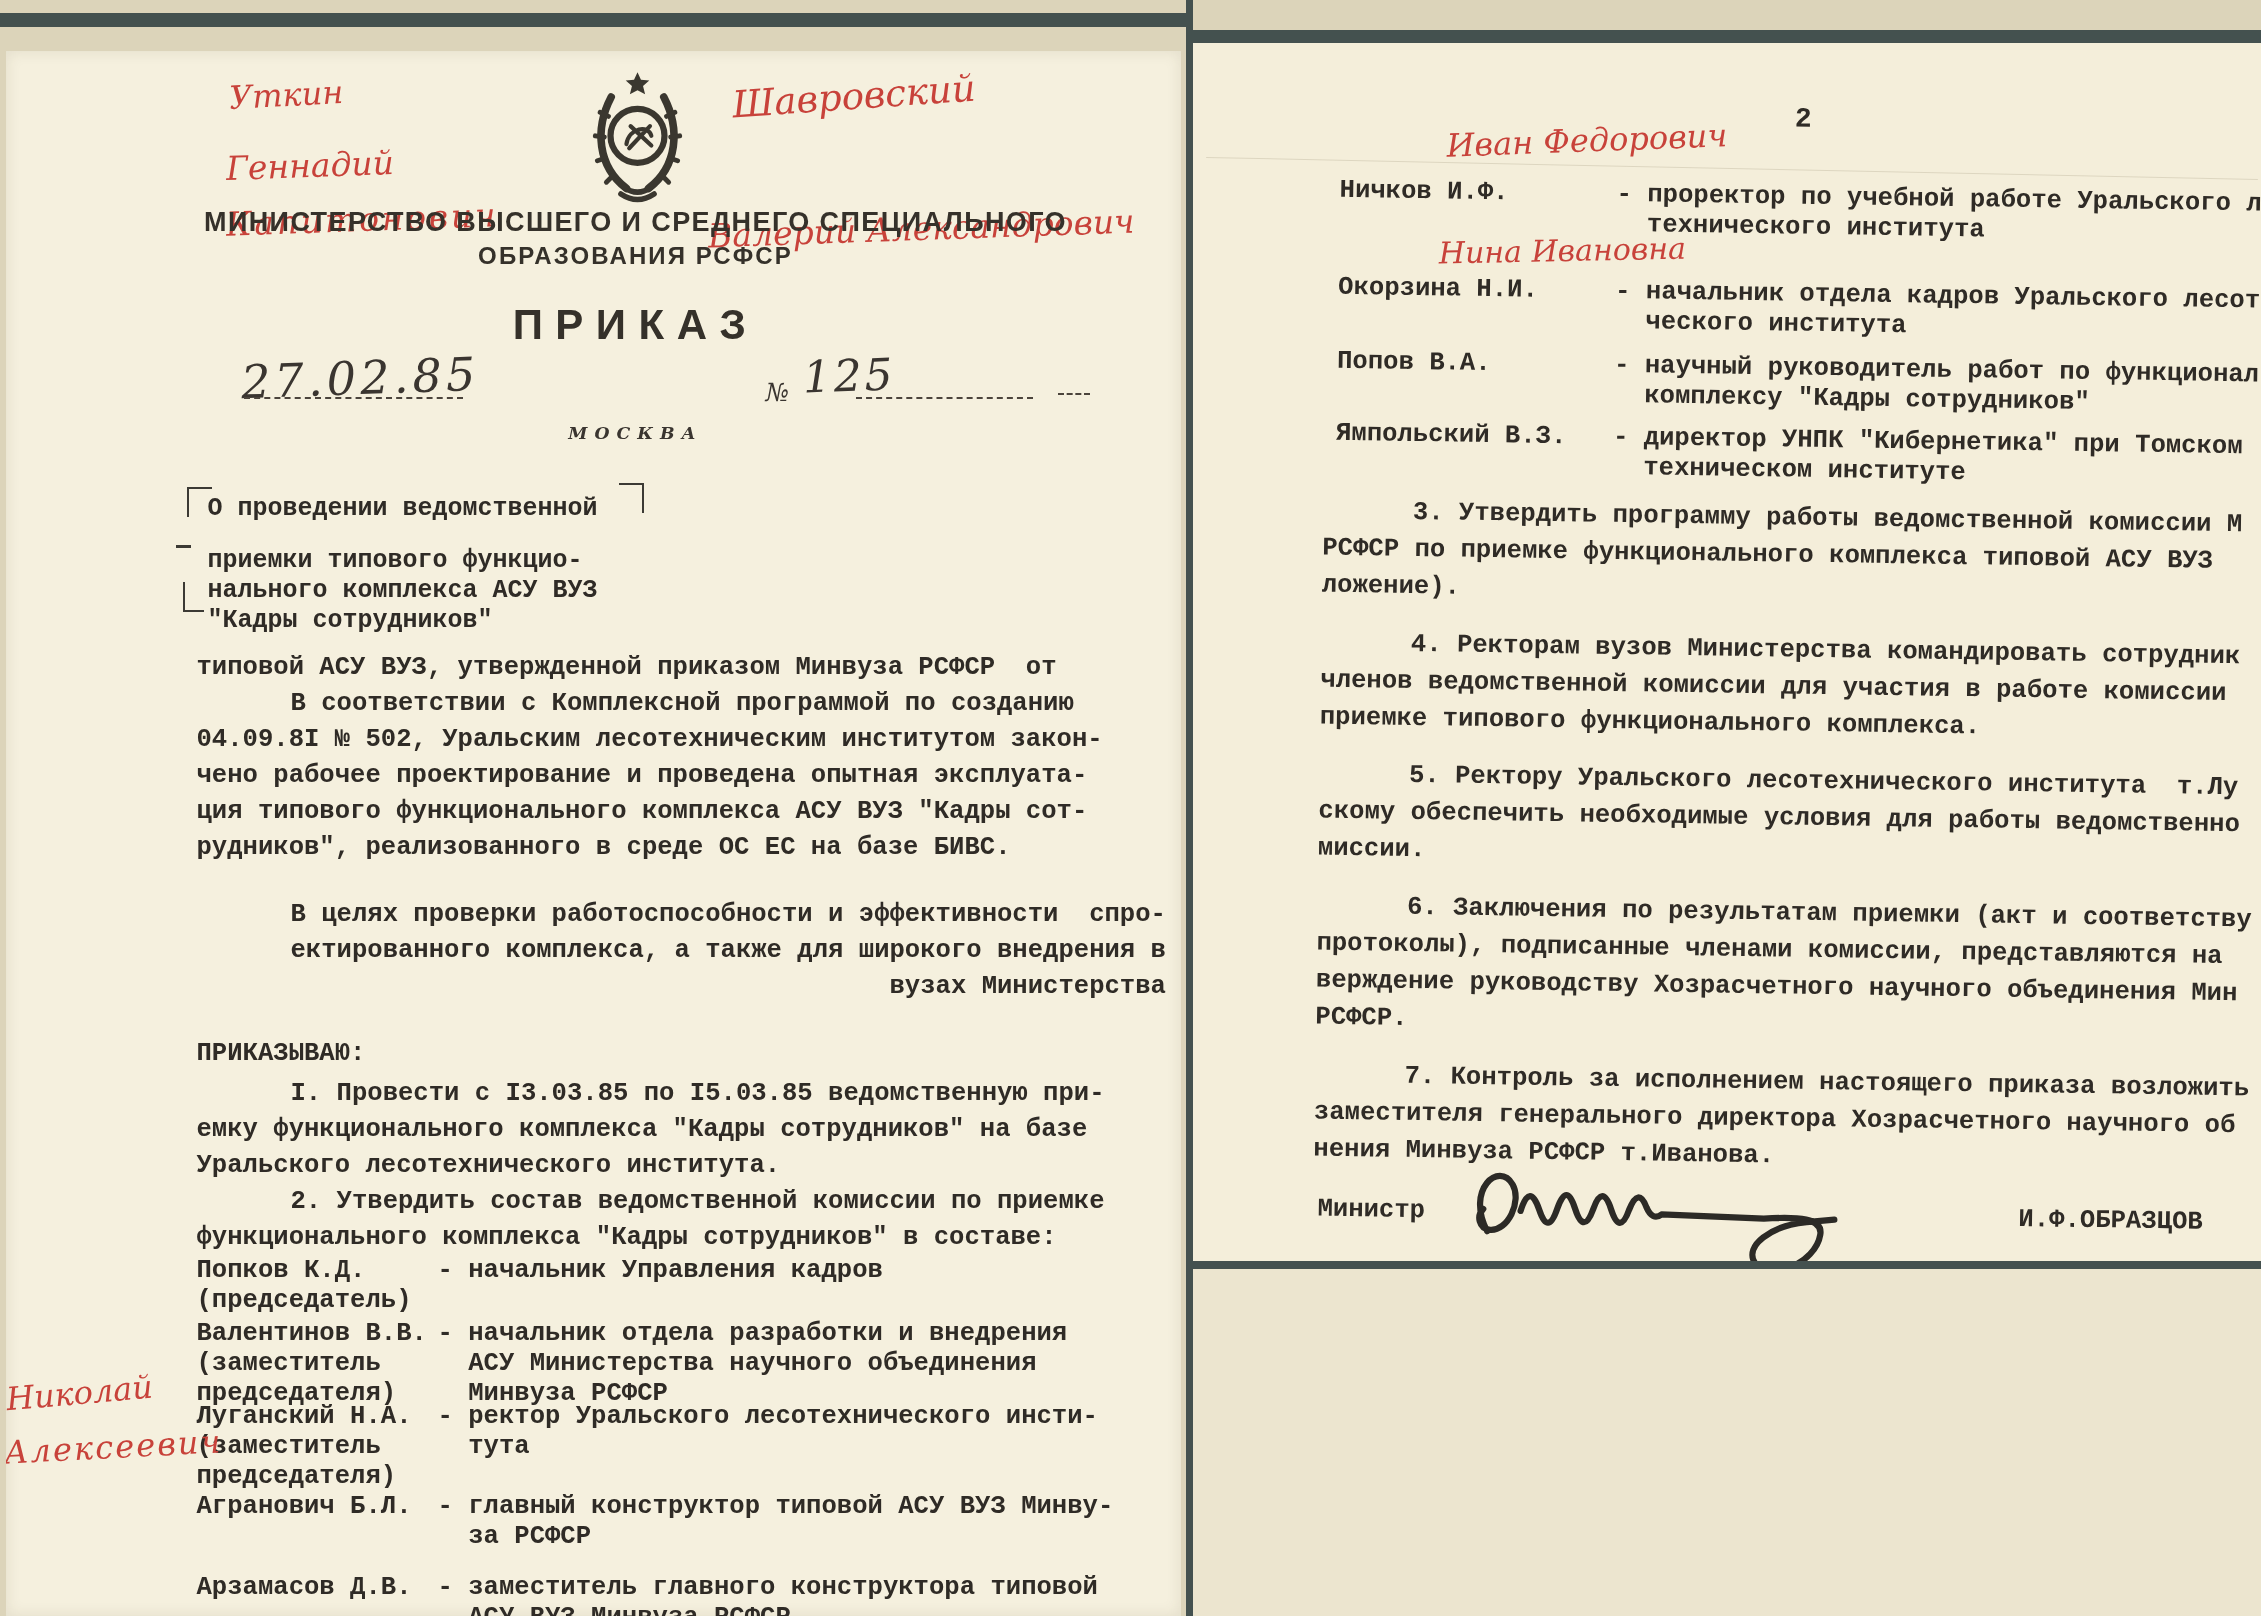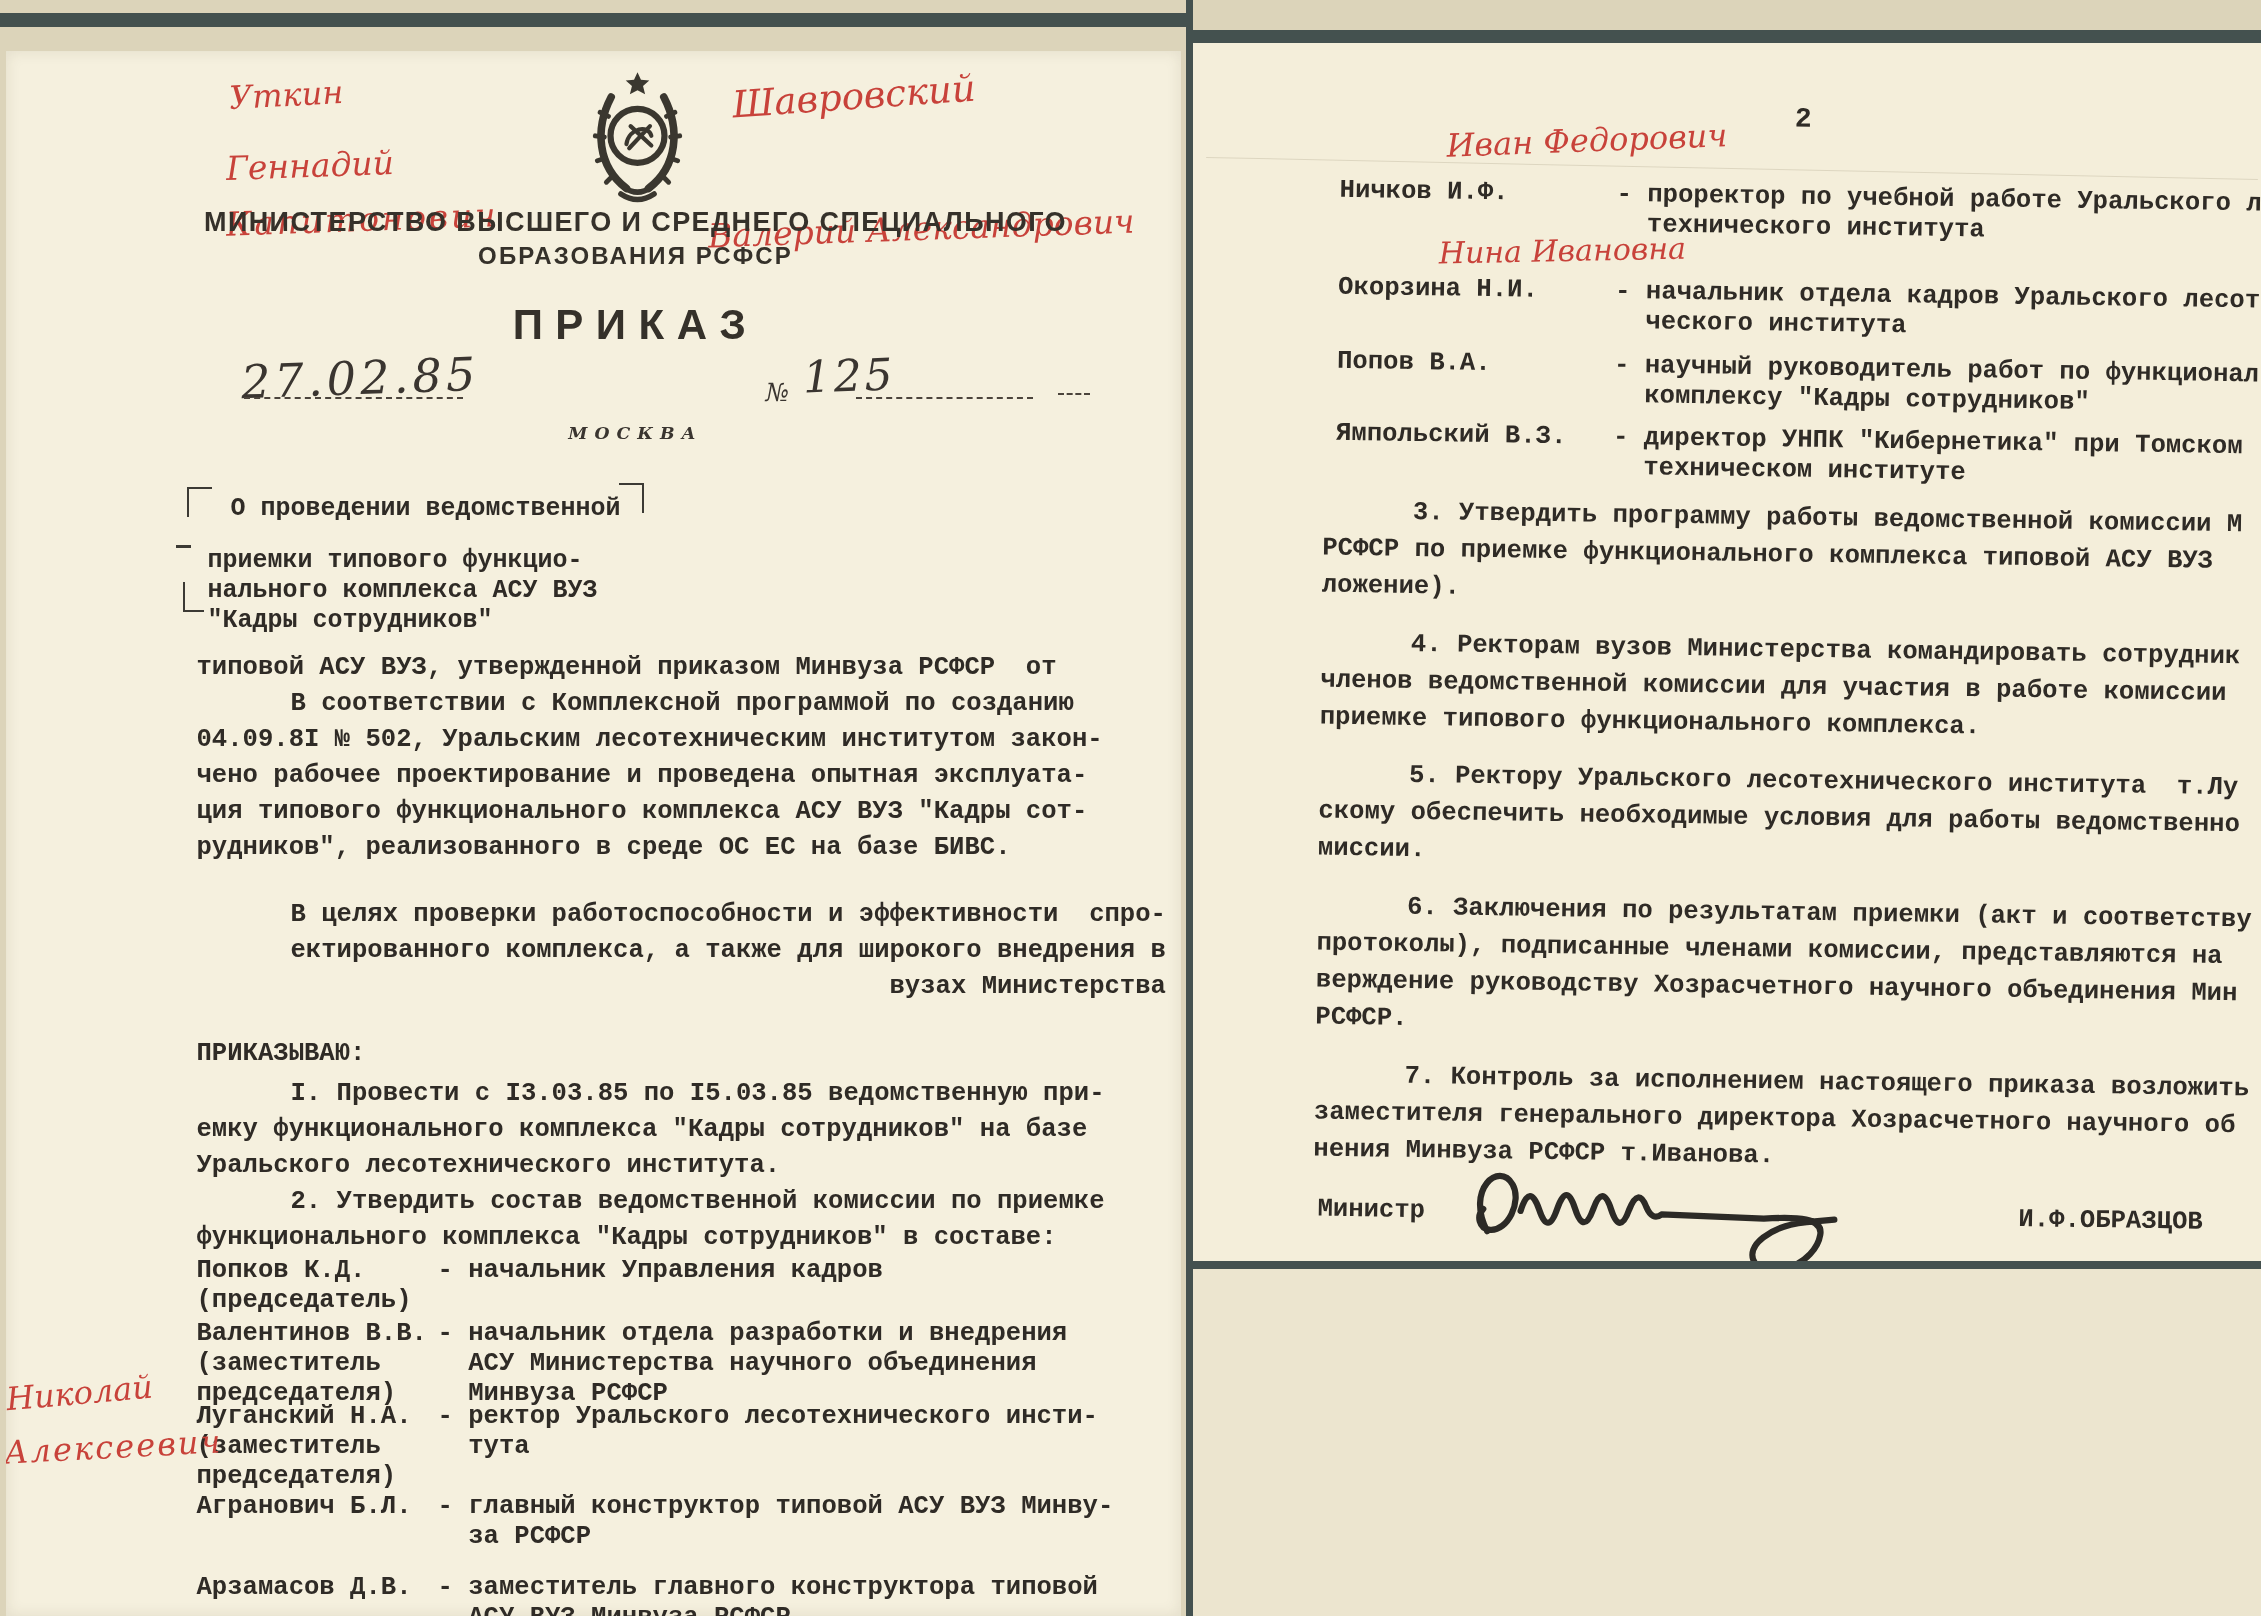--- a/index.html
+++ b/index.html
@@ -63,21 +63,21 @@
     <div class="rule" style="left:1052px;top:342px;width:32px;"></div>
 
     <div class="center hwd" style="position:absolute;top:372px;font-size:17.3px;letter-spacing:7px;font-weight:700;">МОСКВА</div>
 
     <div class="corner" style="left:181px;top:436px;border-top:2.8px solid #3c3a34;border-left:2.8px solid #3c3a34;"></div>
     <div class="corner" style="left:613px;top:432px;border-top:2.8px solid #3c3a34;border-right:2.8px solid #3c3a34;"></div>
     <div style="position:absolute;left:170px;top:494px;width:15px;height:2.8px;background:#3c3a34;"></div>
     <div class="corner" style="left:177px;top:531px;width:19.4px;border-left:2.8px solid #3c3a34;border-bottom:2.8px solid #3c3a34;"></div>
 
     <div class="block" style="left:202px;top:443px;">
-      <div class="tw lh44" style="font-size:25px;margin-left:23px;">О проведении ведомственной</div>
+      <div class="tw lh44" style="font-size:25px;">О проведении ведомственной</div>
       <div class="tw lh44" style="font-size:25px;margin-top:22px;">приемки типового функцио-</div>
       <div class="tw lh44" style="font-size:25px;">нального комплекса АСУ ВУЗ</div>
       <div class="tw lh44" style="font-size:25px;">"Кадры сотрудников"</div>
     </div>
 
     <div class="block" style="left:191px;top:599px;">
       <div class="tw">типовой АСУ ВУЗ, утвержденной приказом Минвуза РСФСР  от</div>
       <div class="tw ind">В соответствии с Комплексной программой по созданию</div>
       <div class="tw">04.09.8I № 502, Уральским лесотехническим институтом закон-</div>
       <div class="tw">чено рабочее проектирование и проведена опытная эксплуата-</div>

